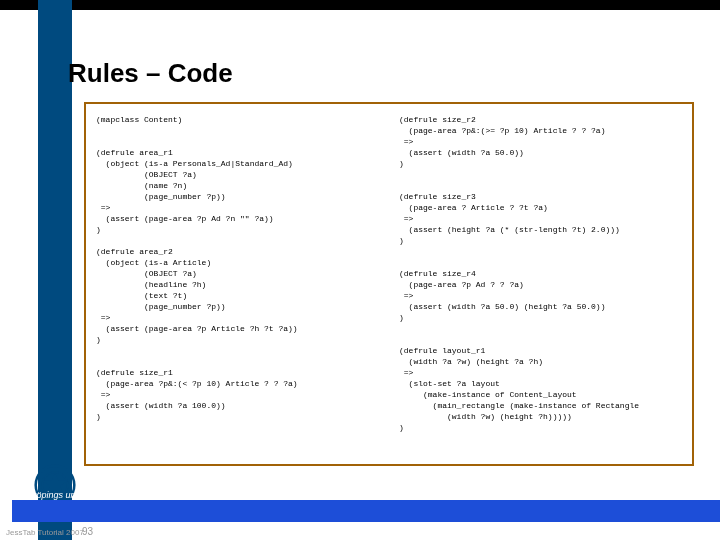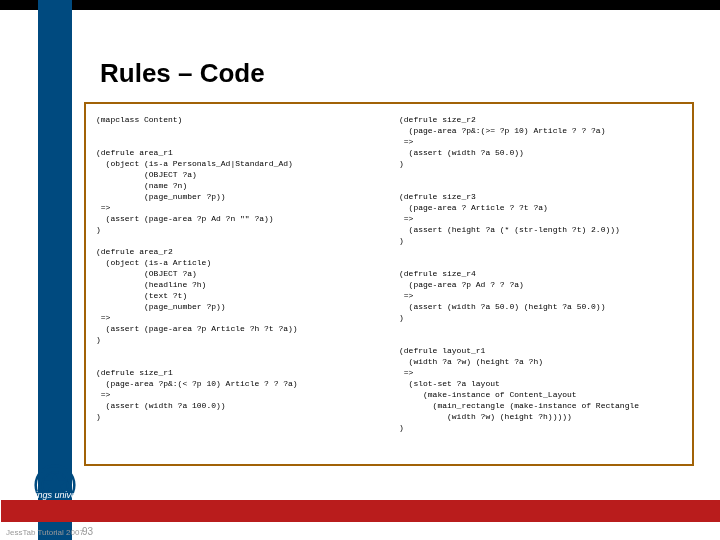--- a/index.html
+++ b/index.html
@@ -2,28 +2,28 @@
 <html><head>
 <meta charset="utf-8">
 <style>
   html,body{margin:0;padding:0;width:720px;height:540px;background:#fff;font-family:Arial,Helvetica,sans-serif;}
   .page{position:relative;width:720px;height:540px;background:#fff;}
   
   .topbar{position:absolute;left:0;right:0;top:0;height:10px;background:#000;}
   
   .vstrip{position:absolute;left:38px;top:0;width:34px;height:540px;background:#004a7f;}
   
-  .title{position:absolute;left:100px;top:58px;font-size:26px;font-weight:bold;color:#000;}
+  .title{position:absolute;left:68px;top:58px;font-size:26px;font-weight:bold;color:#000;}
   
   .codebox{position:absolute;left:84px;top:102px;width:606px;height:360px;border:2px solid #a16207;background:#fff;}
   .codecols{display:flex;width:100%;height:100%;}
   .col{width:50%;padding:10px 8px 8px 10px;box-sizing:border-box;}
   pre{margin:0;font-family:"Courier New",Courier,monospace;font-size:8px;line-height:11px;white-space:pre;color:#000;}
   
-  .footer{position:absolute;left:1px;right:0;bottom:0;height:30px;background:#b91c1c;}
+  .footer{position:absolute;left:12px;right:0;bottom:0;height:30px;background:#1d4ed8;}
   .logo{position:absolute;left:34px;bottom:34px;width:42px;height:42px;}
   .logo svg{width:42px;height:42px;}
   .uni{position:absolute;left:6px;bottom:8px;color:#fff;font-size:9px;font-style:italic;}
   
   .credit{position:absolute;left:6px;top:523px;color:#999;font-size:8px;margin-top:20px;}
   .pgnum{position:absolute;left:82px;top:523px;color:#999;font-size:10px;}
   
   .footer{height:22px;bottom:18px;}
   .uni{bottom:22px;left:8px;font-size:9px;}
   

